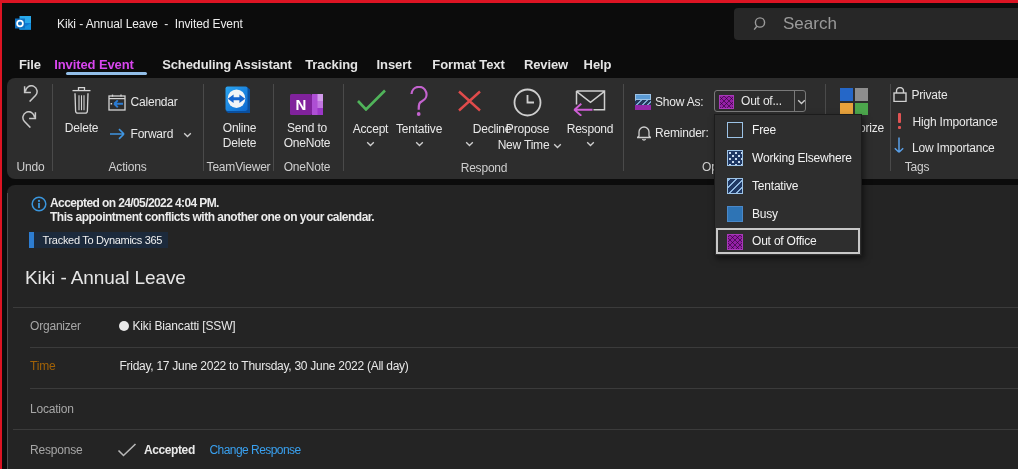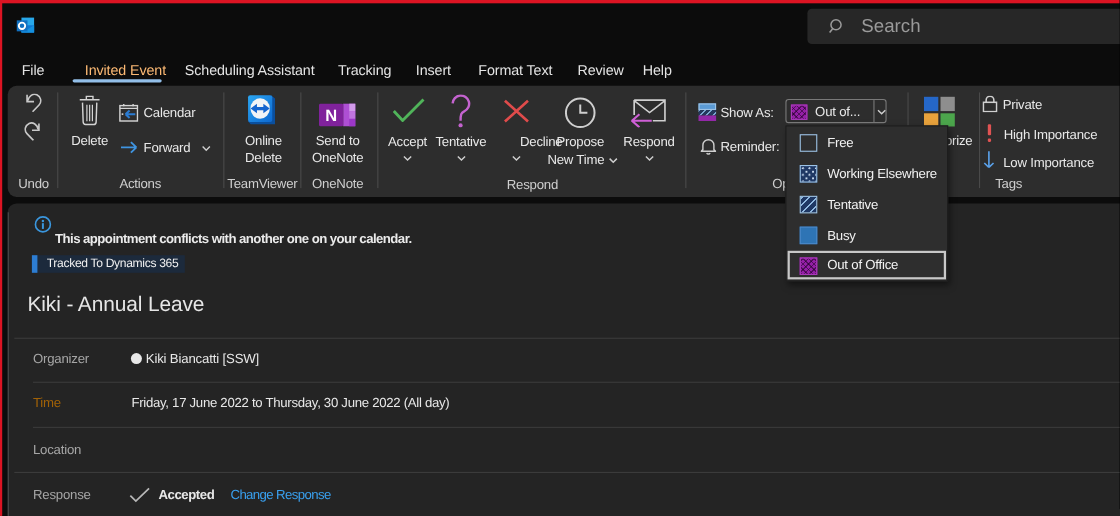--- a/index.html
+++ b/index.html
@@ -8,21 +8,21 @@
     position:relative; width:1018px; height:469px; overflow:hidden;
     background:#0c0c0c; font-family:"Liberation Sans", sans-serif;
     color:#e8e8e8; font-size:12px;
   }
   .abs { position:absolute; }
   .ctr { transform:translate(-50%,-50%); white-space:nowrap; }
   .vctr { transform:translateY(-50%); white-space:nowrap; }
   .lbl { color:#cfcfcf; letter-spacing:-0.2px; }
   .sep { position:absolute; width:1px; background:#4a4a4a; top:84px; height:87px; }
   .chev { position:absolute; width:9px; height:6px; }
-  .tab { position:absolute; top:63.5px; font-size:13px; letter-spacing:-0.1px; color:#e4e4e4; }
+  .tab { position:absolute; top:63.5px; font-size:13px; letter-spacing:-0.1px; color:#e4e4e4;font-weight:bold; }
   .sw { width:15.5px; height:15.5px; z-index:42; }
   .mtext { z-index:42; color:#f2f2f2; letter-spacing:-0.2px; }
   .swatch-oof {
     border:1.6px solid #a83ab8;
     background:
       repeating-linear-gradient(45deg, rgba(30,0,35,0.55) 0 1px, transparent 1px 3.6px),
       repeating-linear-gradient(-45deg, rgba(30,0,35,0.55) 0 1px, transparent 1px 3.6px),
       #941fa6;
     z-index:42;
   }
@@ -34,30 +34,31 @@
   <div class="abs" style="left:0;top:0;width:1018px;height:3px;background:#dc1423;z-index:50"></div>
   <div class="abs" style="left:0;top:0;width:2px;height:469px;background:#dc1423;z-index:50"></div>
 
   <svg class="abs" style="left:15px;top:15px" width="17" height="17" viewBox="0 0 17 17">
     <rect x="4.5" y="1" width="11.5" height="13.5" fill="#28a8ea"></rect>
     <path d="M4.5 8 L16 8 L16 14.5 L4.5 14.5 Z" fill="#0f78d4"></path>
     <path d="M4.5 8 L10.2 11.5 L16 8 L16 14.5 L4.5 14.5 Z" fill="#1490df"></path>
     <rect x="0" y="3.5" width="10" height="10" fill="#1070c0"></rect>
     <circle cx="5" cy="8.5" r="2.9" fill="none" stroke="#fff" stroke-width="1.7"></circle>
   </svg>
+  <div class="abs vctr" style="left:57px;top:24px;letter-spacing:-0.1px;color:#ececec">Kiki - Annual Leave&nbsp; - &nbsp;Invited Event</div>
 
   <div class="abs" style="left:734px;top:8px;width:290px;height:32px;background:#272727;border-radius:4px"></div>
   <svg class="abs" style="left:753px;top:16px" width="16" height="16" viewBox="0 0 16 16">
     <circle cx="7" cy="6.5" r="4.6" fill="none" stroke="#9a9a9a" stroke-width="1.4"></circle>
     <line x1="3.8" y1="10.3" x2="1.2" y2="13.6" stroke="#9a9a9a" stroke-width="1.4"></line>
   </svg>
   <div class="abs vctr" style="left:783px;top:24px;font-size:17px;color:#9a9a9a">Search</div>
 
   <div class="tab ctr" style="left:30px">File</div>
-  <div class="tab ctr" style="left:114px;font-weight:normal;color:#fdba74">Invited Event</div>
+  <div class="tab ctr" style="left:94px;font-weight:bold;color:#d946ef">Invited Event</div>
   <div class="tab ctr" style="left:227px">Scheduling Assistant</div>
   <div class="tab ctr" style="left:331.5px">Tracking</div>
   <div class="tab ctr" style="left:394px">Insert</div>
   <div class="tab ctr" style="left:468.5px">Format Text</div>
   <div class="tab ctr" style="left:546px">Review</div>
   <div class="tab ctr" style="left:597.5px">Help</div>
   <div class="abs" style="left:66px;top:72px;width:81px;height:2.5px;background:#92bee8;border-radius:2px"></div>
 
   <div class="abs" style="left:7px;top:77.5px;width:1011px;height:101px;background:#2d2d2d;border-radius:8px 0 0 8px"></div>
 
@@ -226,20 +227,21 @@
   <div class="abs ctr lbl" style="left:917px;top:167px">Tags</div>
 
   <div class="abs" style="left:7px;top:185px;width:1011px;height:284px;background:#242424;border-radius:8px 0 0 0"></div>
   <div class="abs" style="left:7px;top:193px;width:1px;height:276px;background:#4d4d4d"></div>
 
   <svg class="abs" style="left:30.5px;top:195.5px" width="16" height="16" viewBox="0 0 16 16">
     <circle cx="8" cy="8" r="6.8" fill="none" stroke="#3a96dd" stroke-width="1.5"></circle>
     <circle cx="8" cy="4.9" r="1.1" fill="#3a96dd"></circle>
     <rect x="7.1" y="6.9" width="1.8" height="5.2" fill="#3a96dd"></rect>
   </svg>
+  <div class="abs vctr" style="left:50px;top:203px;font-weight:bold;letter-spacing:-0.6px;color:#ebebeb">Accepted on 24/05/2022 4:04 PM.</div>
   <div class="abs vctr" style="left:50px;top:216.5px;font-weight:bold;letter-spacing:-0.5px;color:#ebebeb">This appointment conflicts with another one on your calendar.</div>
 
   <div class="abs" style="left:29px;top:231.5px;width:139px;height:16px;background:#1c2a3c"></div>
   <div class="abs" style="left:29px;top:231.5px;width:4.5px;height:16px;background:#2d7dd2"></div>
   <div class="abs vctr" style="left:42.5px;top:239.5px;font-size:11px;letter-spacing:-0.3px;color:#f0f0f0">Tracked To Dynamics 365</div>
 
   <div class="abs vctr" style="left:25px;top:277.5px;font-size:19px;letter-spacing:-0.1px;color:#e6e6e6">Kiki - Annual Leave</div>
 
   <div class="abs" style="left:13px;top:307.3px;width:1005px;height:1px;background:#3b3b3b"></div>
   <div class="abs" style="left:30px;top:346.8px;width:988px;height:1px;background:#3b3b3b"></div>

